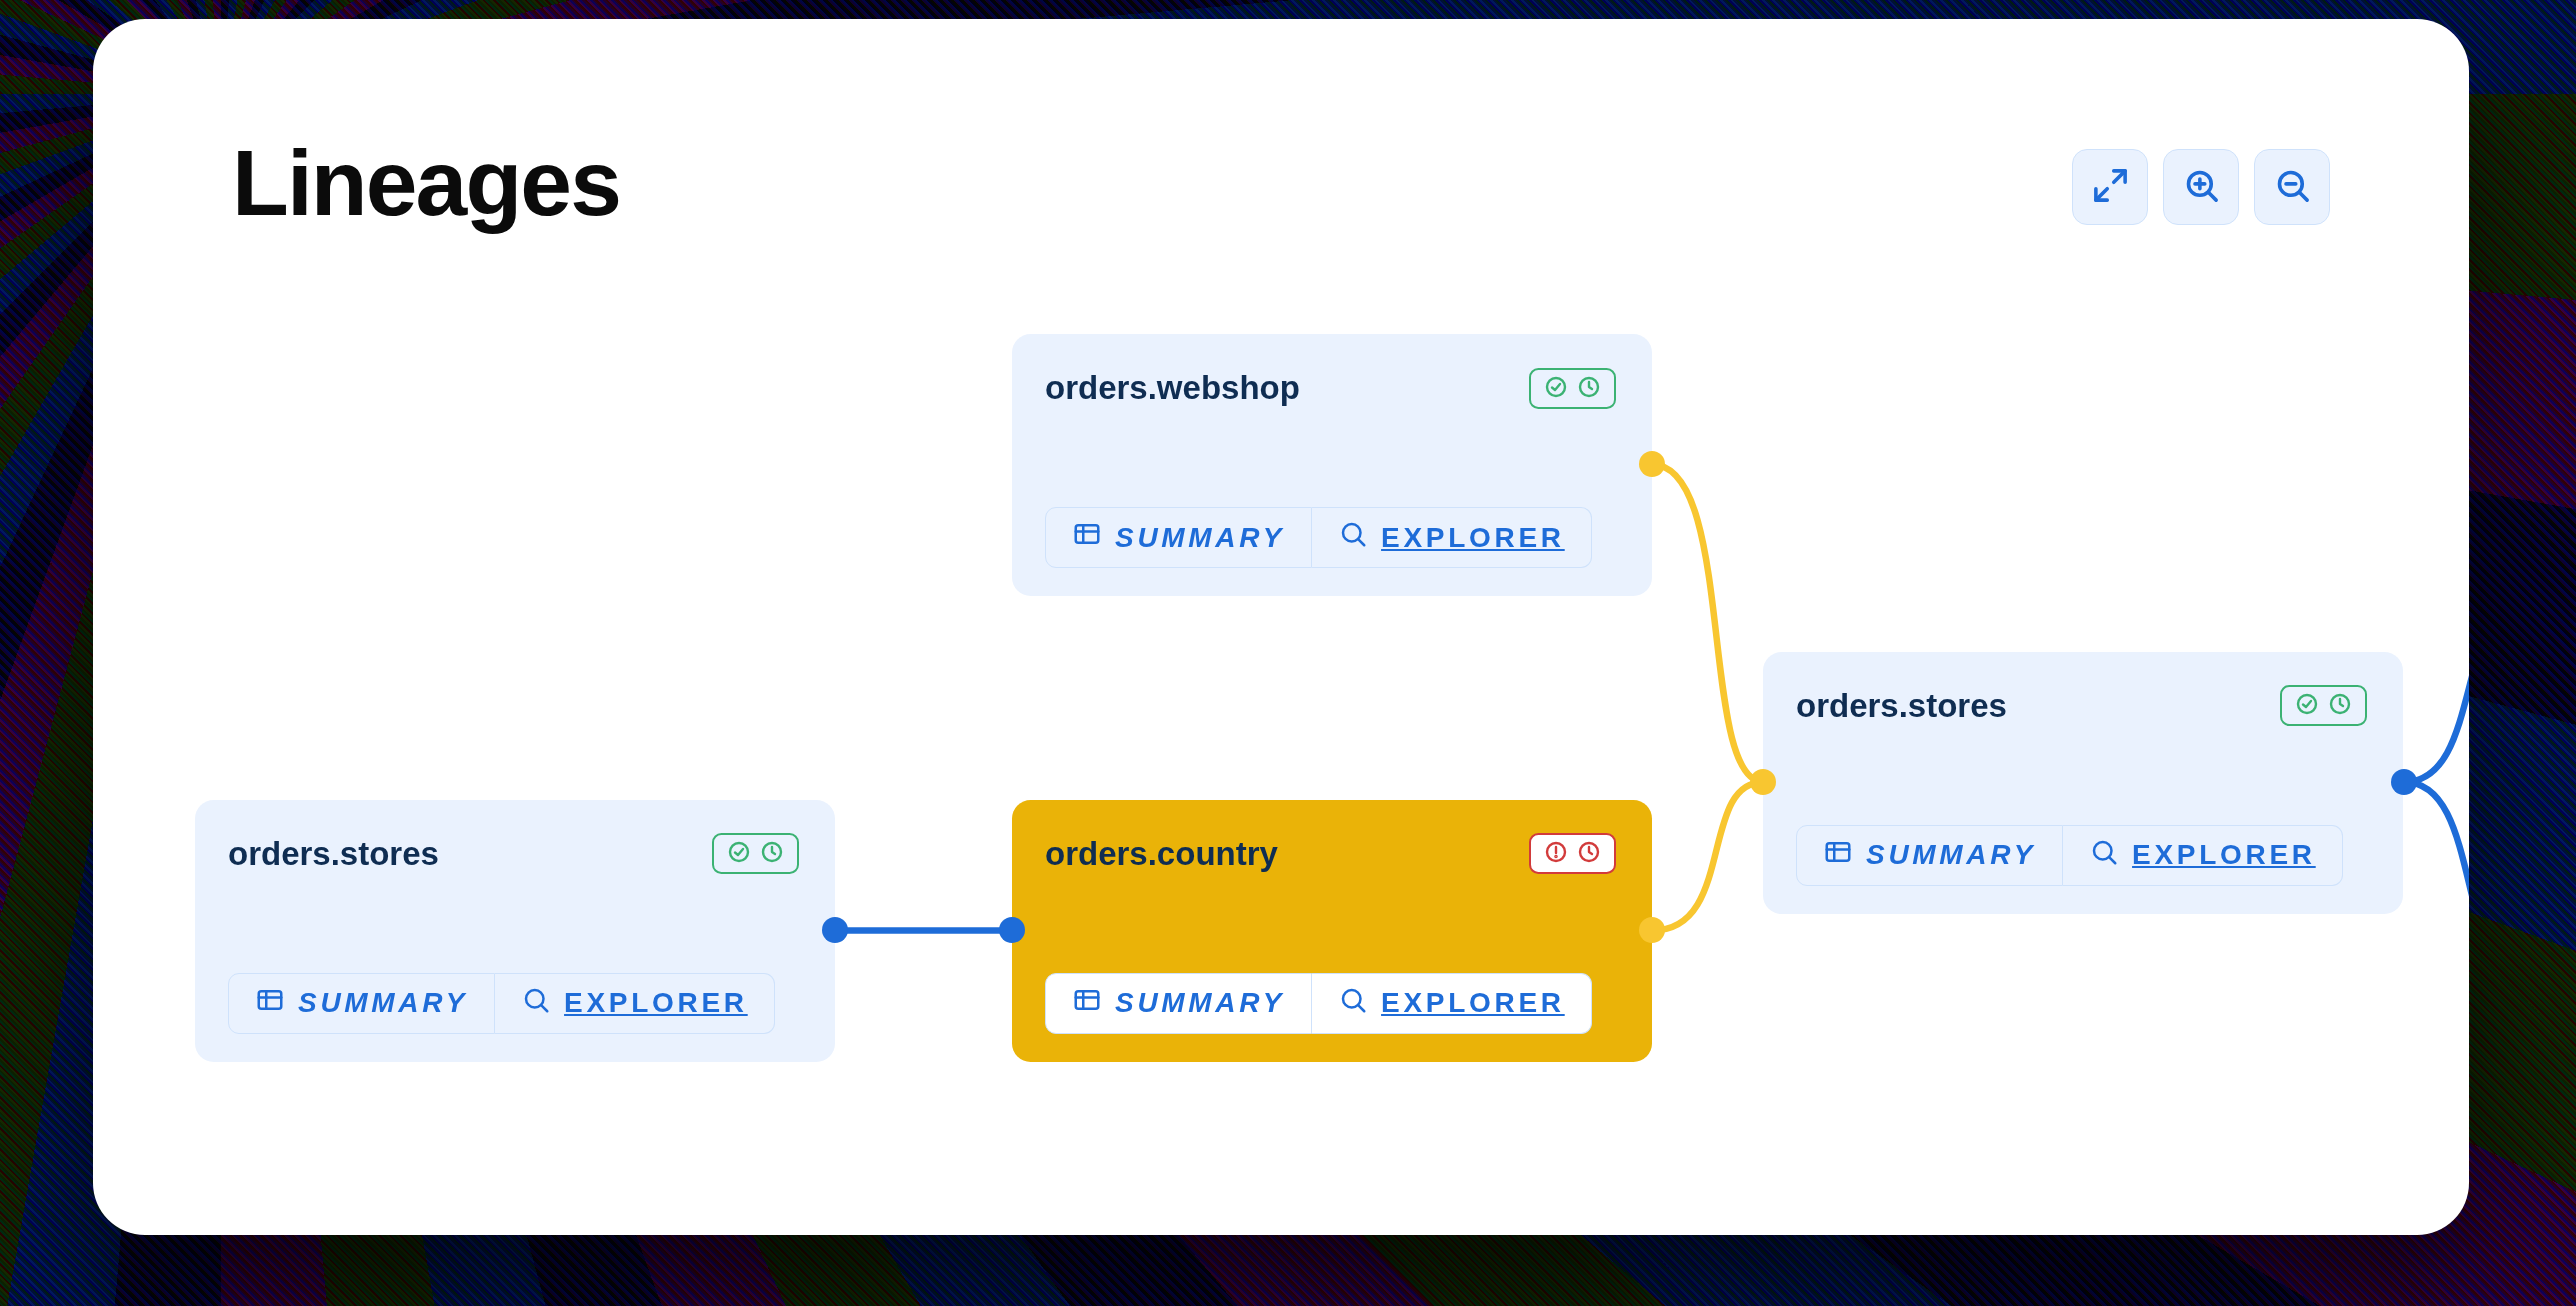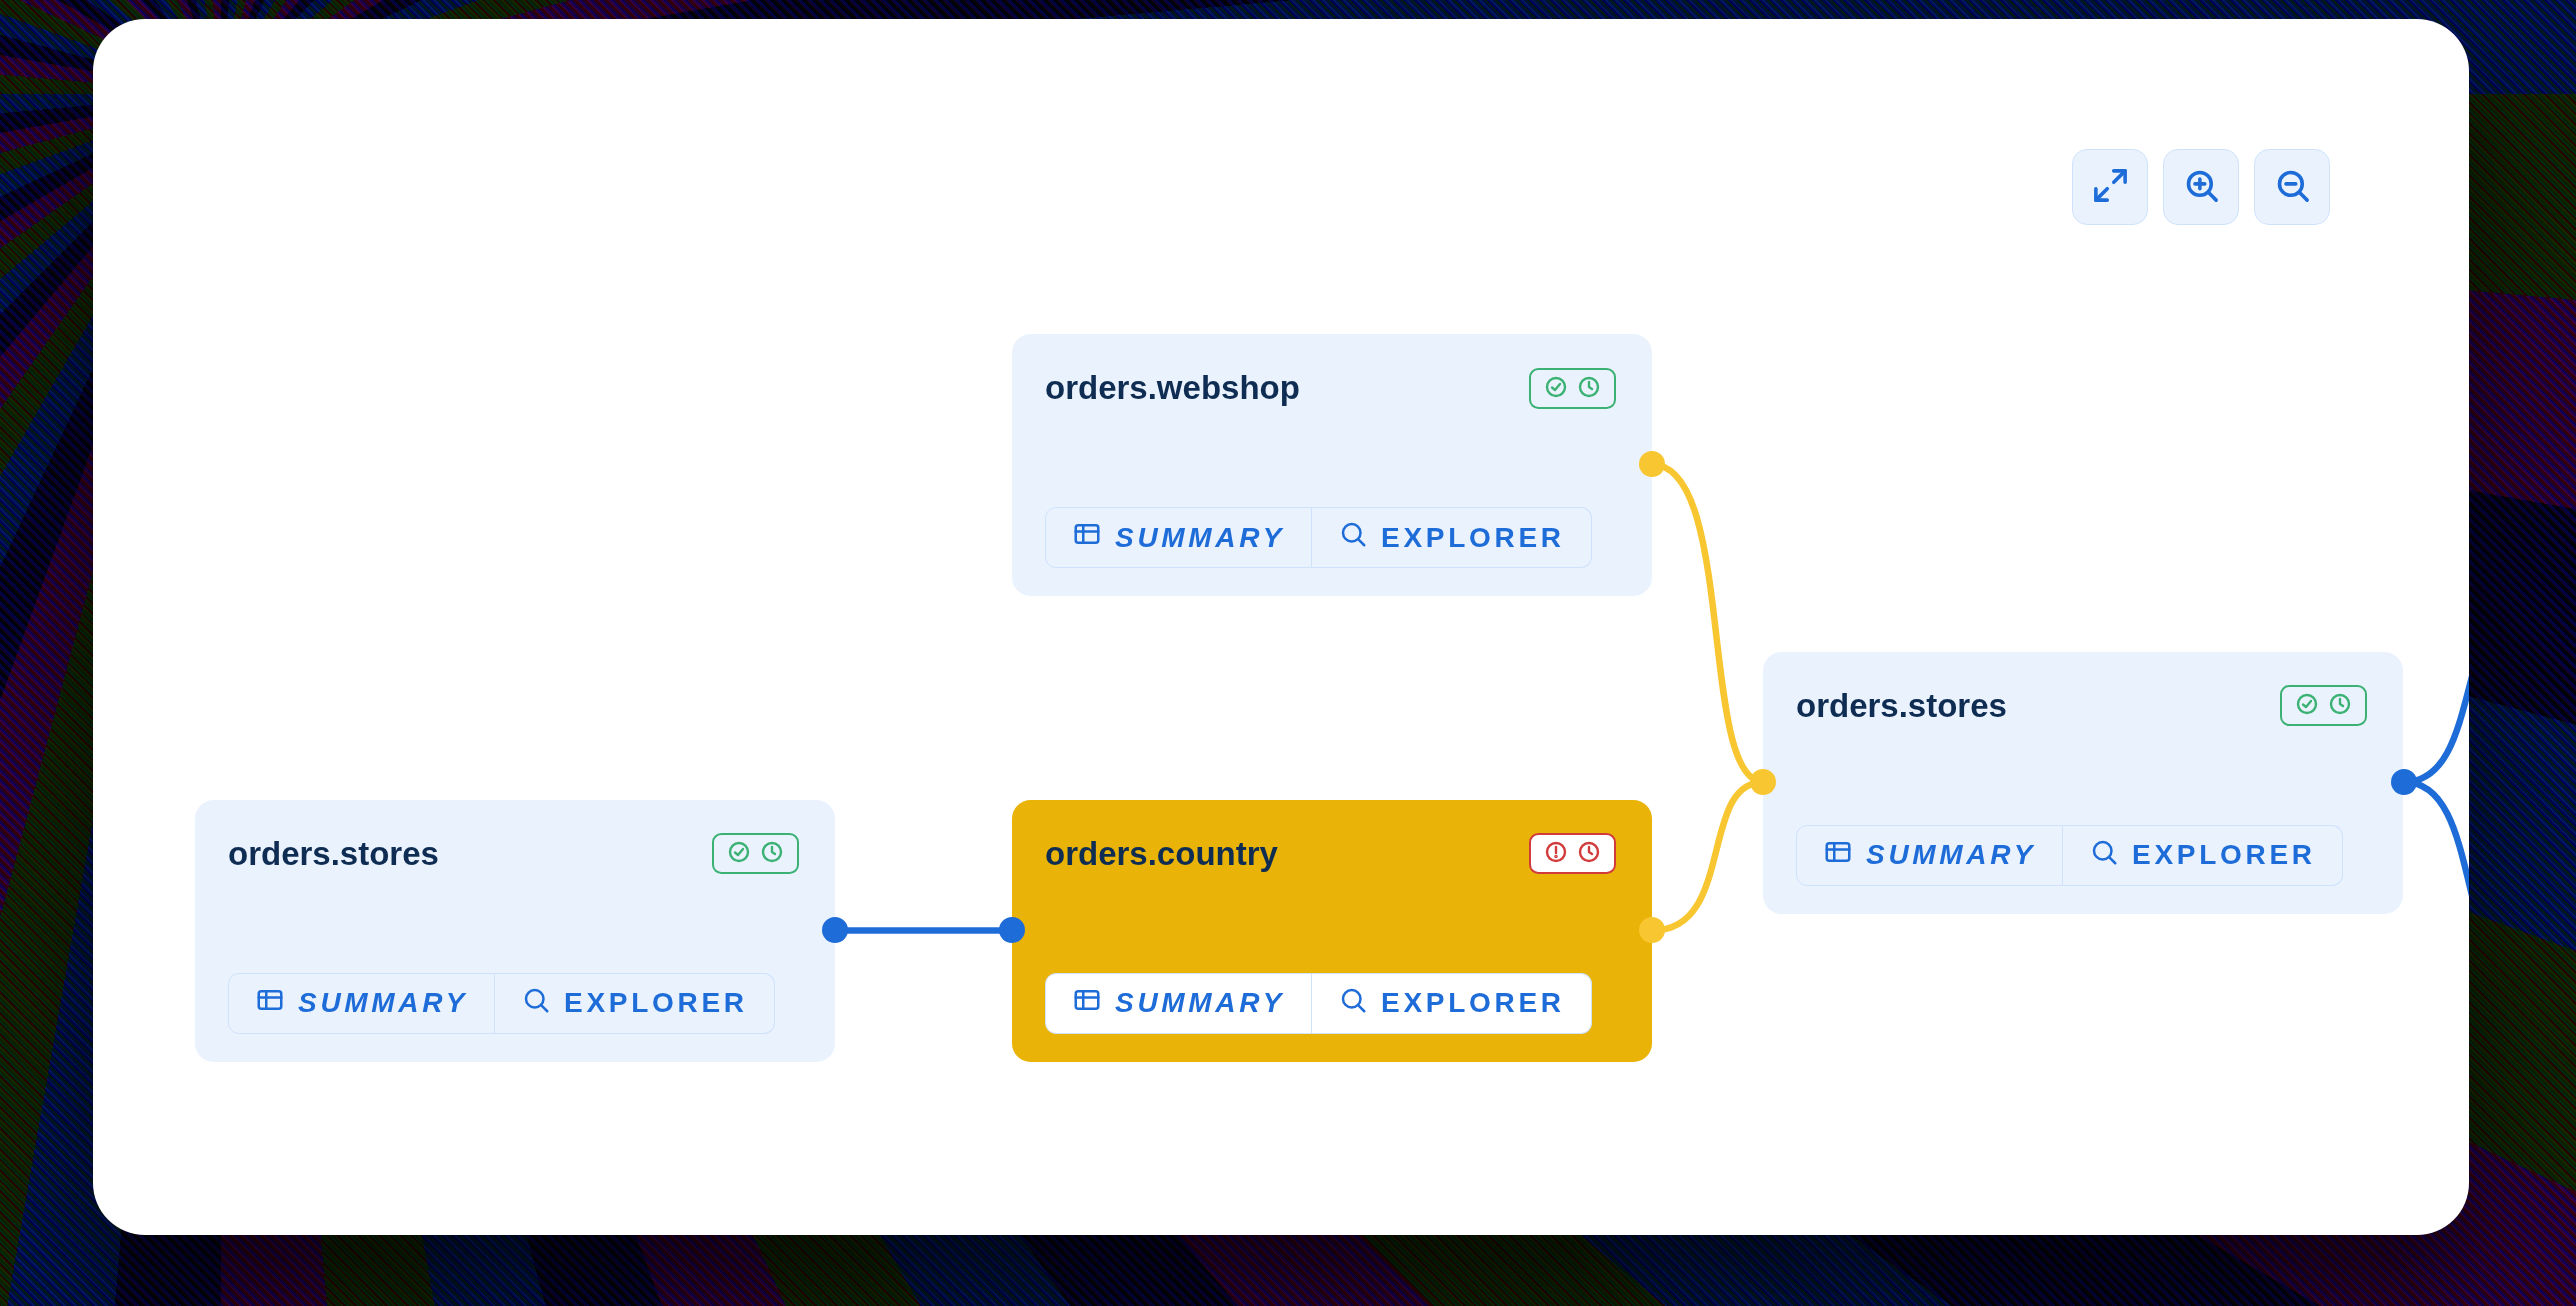--- a/index.html
+++ b/index.html
@@ -166,20 +166,21 @@
   }
   .action-btn:first-child {
     border-top-left-radius: 11px;
     border-bottom-left-radius: 11px;
     font-style: italic;
   }
   .action-btn:last-child {
     border-top-right-radius: 11px;
     border-bottom-right-radius: 11px;
     border-left: none;
+    text-decoration: underline;
   }
 
   .port {
     position: absolute;
     width: 26px;
     height: 26px;
     border-radius: 50%;
     transform: translate(-50%, -50%);
   }
   .port-yellow { background: #F8C630; }
@@ -187,20 +188,21 @@
 
 </style>
 </head>
 <body>
 
 <div class="viewport">
   <div class="noise-bg"></div>
 
   <div class="panel">
 
+    <div class="page-title">Lineages</div>
 
     <div class="controls">
       <div class="ctrl-btn">
         <span>
           <svg width="39" height="39" viewBox="0 0 24 24" fill="none" stroke="currentColor" stroke-width="2.2" stroke-linecap="round" stroke-linejoin="round">
             <polyline points="14 3 21 3 21 10"></polyline>
             <polyline points="10 21 3 21 3 14"></polyline>
             <line x1="21" y1="3" x2="14" y2="10"></line>
             <line x1="3" y1="21" x2="10" y2="14"></line>
           </svg>

